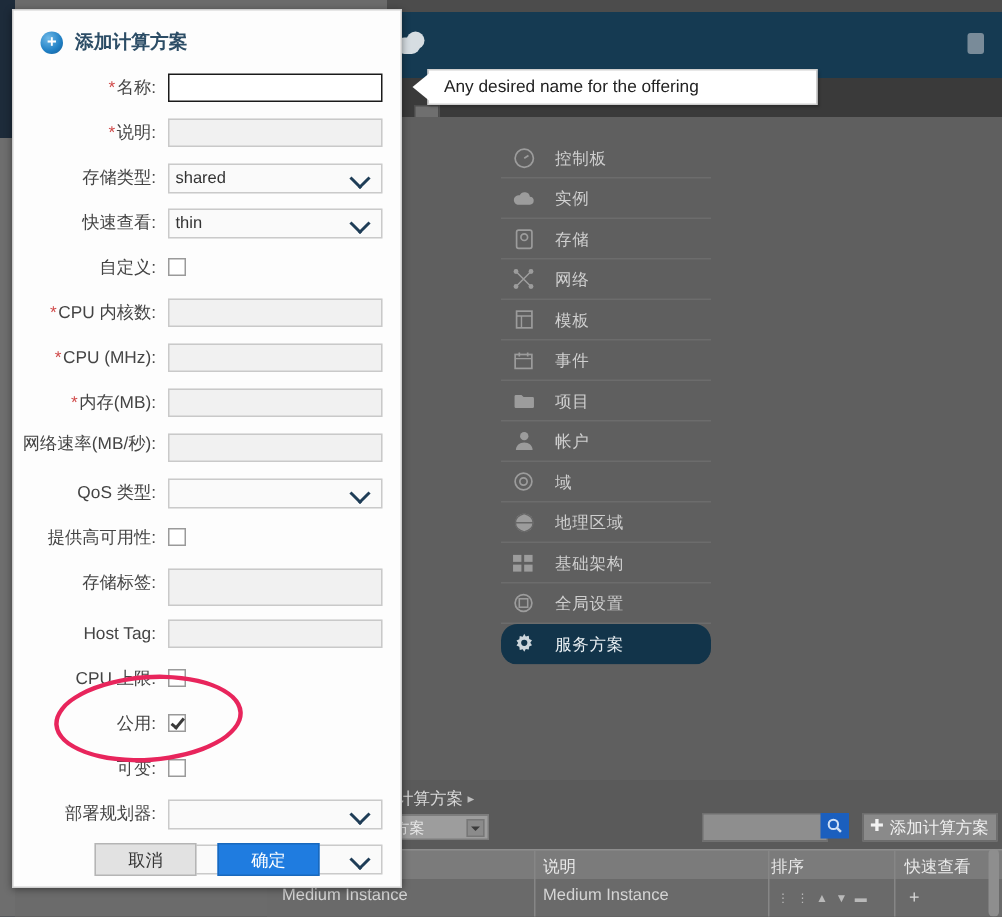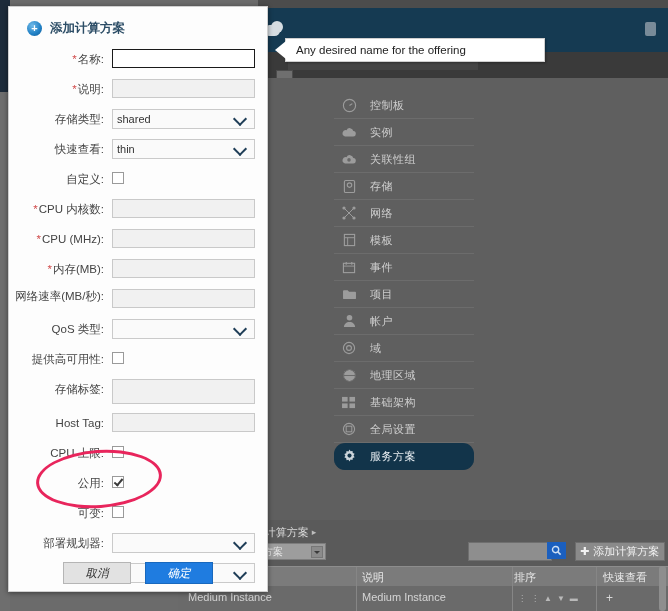--- a/index.html
+++ b/index.html
@@ -179,32 +179,31 @@
   }
   .cb.checked::after{
     content:"";position:absolute;left:3px;top:0px;width:3px;height:7px;
     border-right:2px solid #3a3a3a;border-bottom:2px solid #3a3a3a;transform:rotate(40deg);
   }
   .lbl.two-line{line-height:13px;padding-top:1px;}
 
   .btn-row{
     position:absolute;left:0;top:555px;width:258px;display:flex;gap:14px;
     justify-content:center;
-    font-style:italic;
   }
   .btn{
     height:20px;min-width:66px;font-size:11.5px;display:flex;align-items:center;
     justify-content:center;cursor:default;
   }
   .btn-cancel{background:#e2e2e2;border:1px solid #b5b5b5;color:#333;}
   .btn-ok{background:#1f7ce0;border:1px solid #1868bd;color:#fff;}
 
   
   .tooltip{
-    position:absolute;left:285px;top:38px;width:248px;height:22px;
+    position:absolute;left:285px;top:46px;width:248px;height:22px;
     background:#fff;border:1px solid #cfcfcf;box-shadow:1px 1px 2px rgba(0,0,0,.3);
     font-size:11.5px;color:#222;display:flex;align-items:center;padding-left:10px;text-align:center;
   }
   .tooltip::before{
     content:"";position:absolute;left:-11px;top:2px;width:0;height:0;
     border-top:9px solid transparent;border-bottom:9px solid transparent;
     border-right:11px solid #fff;
   }
 
   
@@ -249,29 +248,20 @@
 
       <div class="nav-item">
         <span class="nav-ico">
           <svg width="16" height="12" viewBox="0 0 18 12">
               <path d="M4.5 11h9a3 3 0 0 0 .3-6 4 4 0 0 0-7.6-1A3 3 0 0 0 4.5 11z" fill="#cfcfcf"></path>
             </svg>
         </span>
         <span class="nav-label">实例</span>
       </div>
 
-      <div class="nav-item">
-        <span class="nav-ico">
-          <svg width="16" height="12" viewBox="0 0 18 12">
-              <path d="M4.5 11h9a3 3 0 0 0 .3-6 4 4 0 0 0-7.6-1A3 3 0 0 0 4.5 11z" fill="#cfcfcf"></path>
-              <circle cx="9" cy="7" r="2" fill="#6f6f6f"></circle>
-            </svg>
-        </span>
-        <span class="nav-label">关联性组</span>
-      </div>
 
       <div class="nav-item">
         <span class="nav-ico">
           <svg width="13" height="15" viewBox="0 0 14 16">
               <rect x="1.5" y="1.5" width="11" height="13" rx="1.5" fill="none" stroke="#cfcfcf" stroke-width="1.2"></rect>
               <circle cx="7" cy="6.5" r="2.4" fill="none" stroke="#cfcfcf" stroke-width="1.2"></circle>
             </svg>
         </span>
         <span class="nav-label">存储</span>
       </div>

